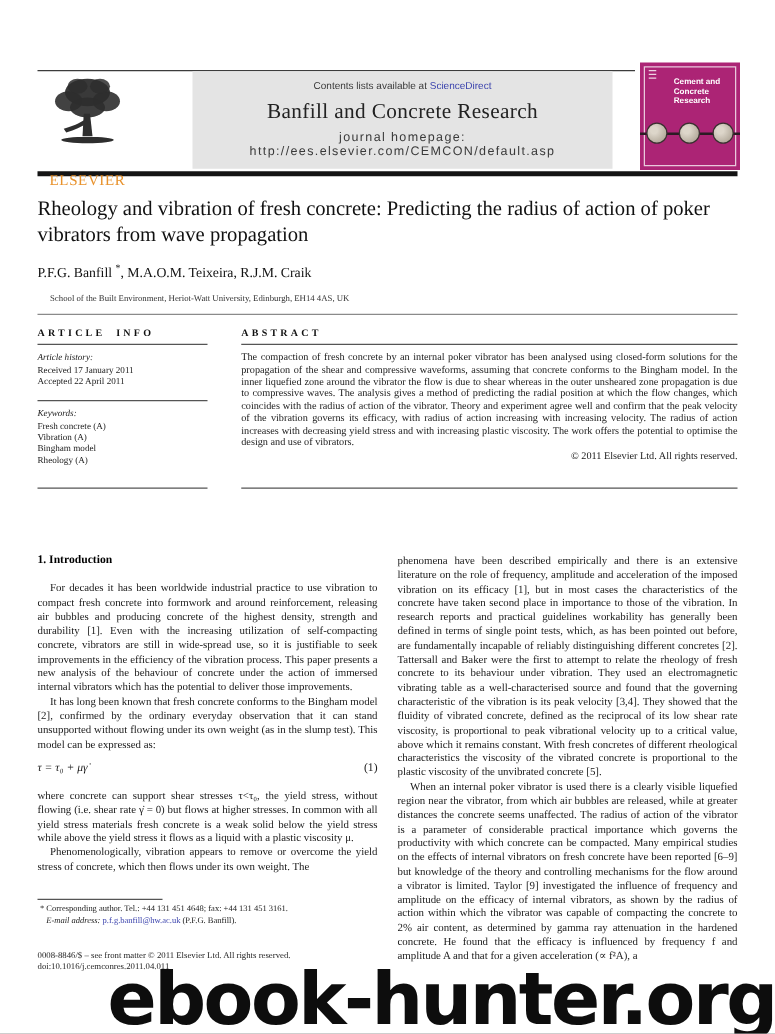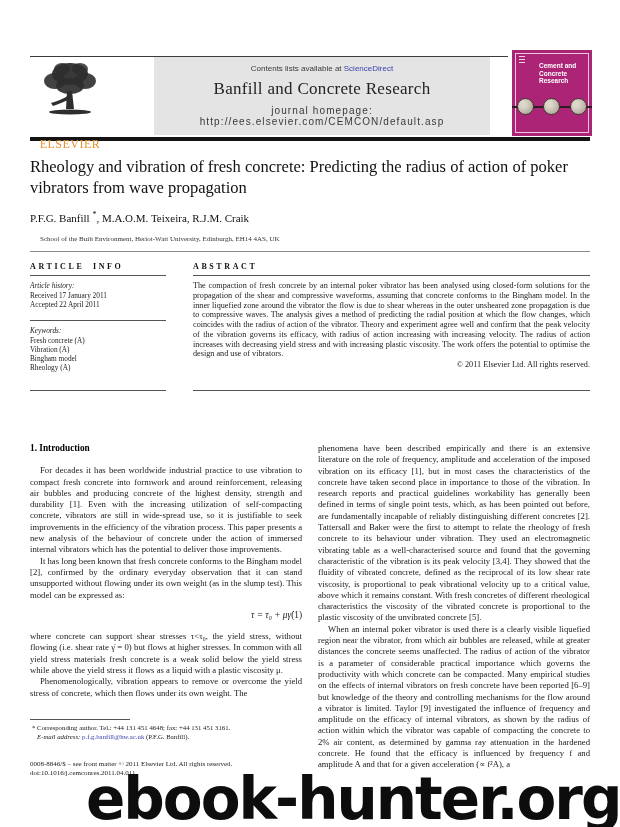--- a/index.html
+++ b/index.html
@@ -74,21 +74,21 @@
   .abs-copyright { font-size: 8.2px; text-align: right; margin-top: 1px; color: #1a1a1a; }
 
   
   .col { position: absolute; top: 404px; width: 272px; font-size: 8.7px; line-height: 11.3px; text-align: justify; margin-top: 39px; }
   .col-left { left: 30px; }
   .col-right { left: 318px; }
   .sec-heading { font-size: 9.3px; font-weight: bold; text-align: left; margin-bottom: 11px; color: #000; }
   .sec-heading.second { margin-top: 12px; }
   .para { text-indent: 10px; }
   .para.noindent { text-indent: 0; }
-  .equation-row { display: flex; justify-content: flex-end; align-items: baseline; margin: 9px 0 10px 0; font-size: 9.3px; }
+  .equation-row { display: flex; justify-content: space-between; align-items: baseline; margin: 9px 0 10px 0; font-size: 9.3px; }
   .equation-row .eq { font-style: italic; }
 
   
   .footnote { position: absolute; top: 719px; left: 30px; width: 272px; }
   .footnote-rule { width: 100px; height: 1px; background: #555; margin-bottom: 4px; }
   .footnote-line { font-size: 6.8px; line-height: 8.6px; color: #222; padding-left: 7px; }
   .footnote-line.first { text-indent: -5px; }
   .footnote-email-label { font-style: italic; }
   .email-link { color: #3b43ad; text-decoration: none; }
   .footer { position: absolute; top: 760px; left: 30px; width: 560px; }

